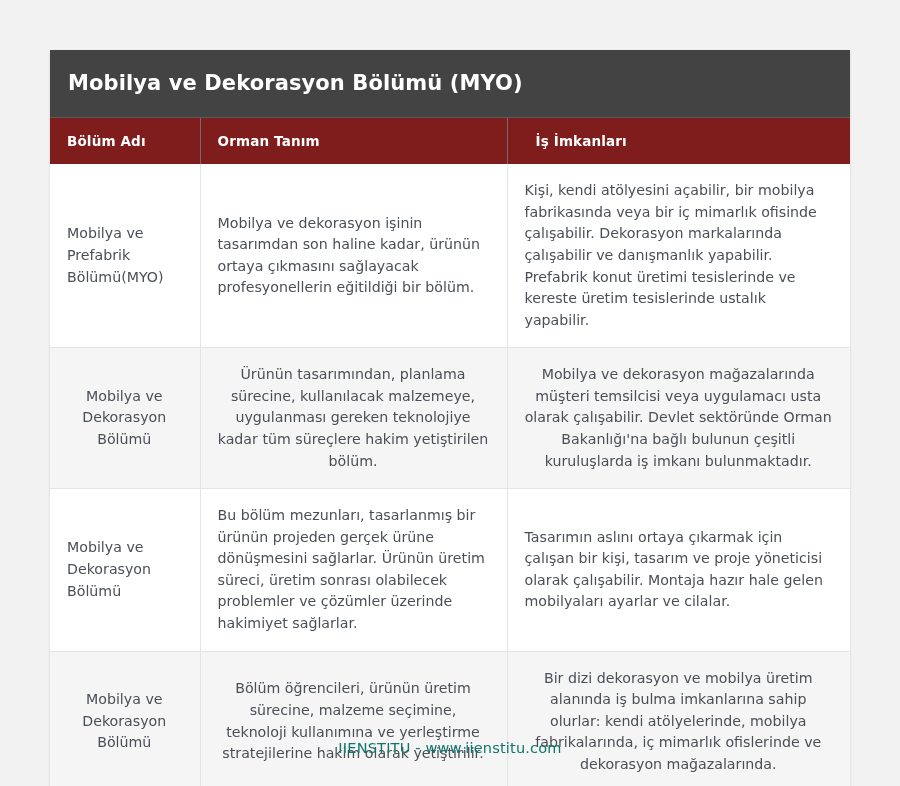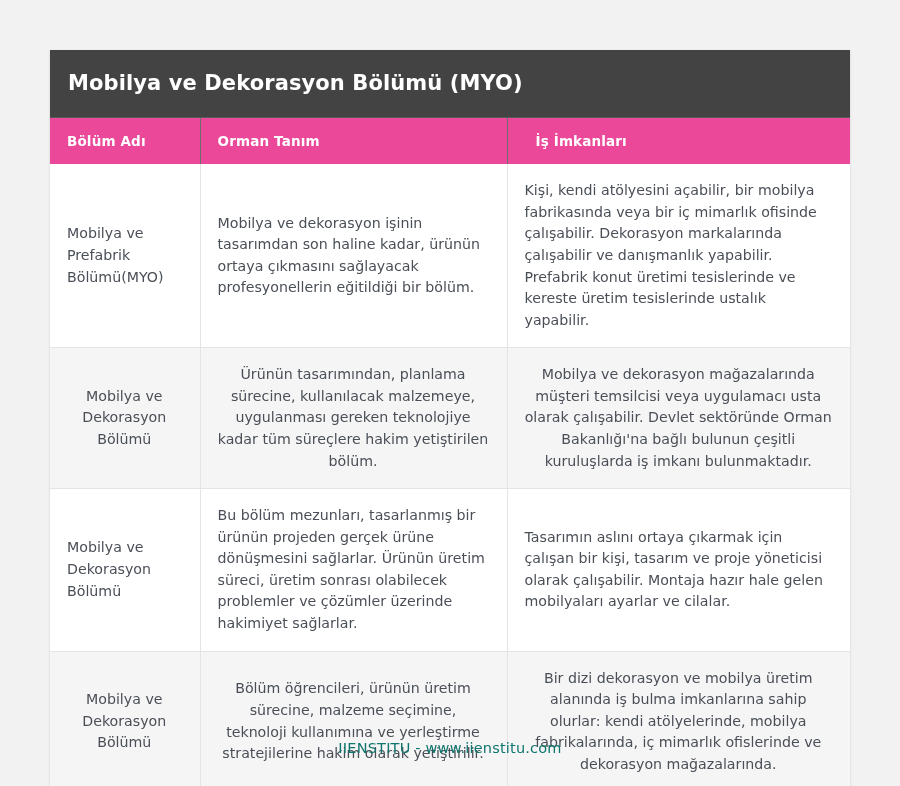--- a/index.html
+++ b/index.html
@@ -43,21 +43,21 @@
     border-bottom: 1px solid #5a5a5a;
   }
 
   table.main-table {
     width: 100%;
     border-collapse: collapse;
     table-layout: fixed;
   }
 
   table.main-table th {
-    background: #ec4899;
+    background: #7f1d1d;
     color: #ffffff;
     font-size: 13.5px;
     font-weight: bold;
     text-align: left;
     padding: 15px 16px 15px 17px;
     vertical-align: middle;
     border-right: 1px solid #6d6d6d;
     letter-spacing: 0.15px;
   }
   table.main-table th:last-child { border-right: none; padding-left: 28px; }

